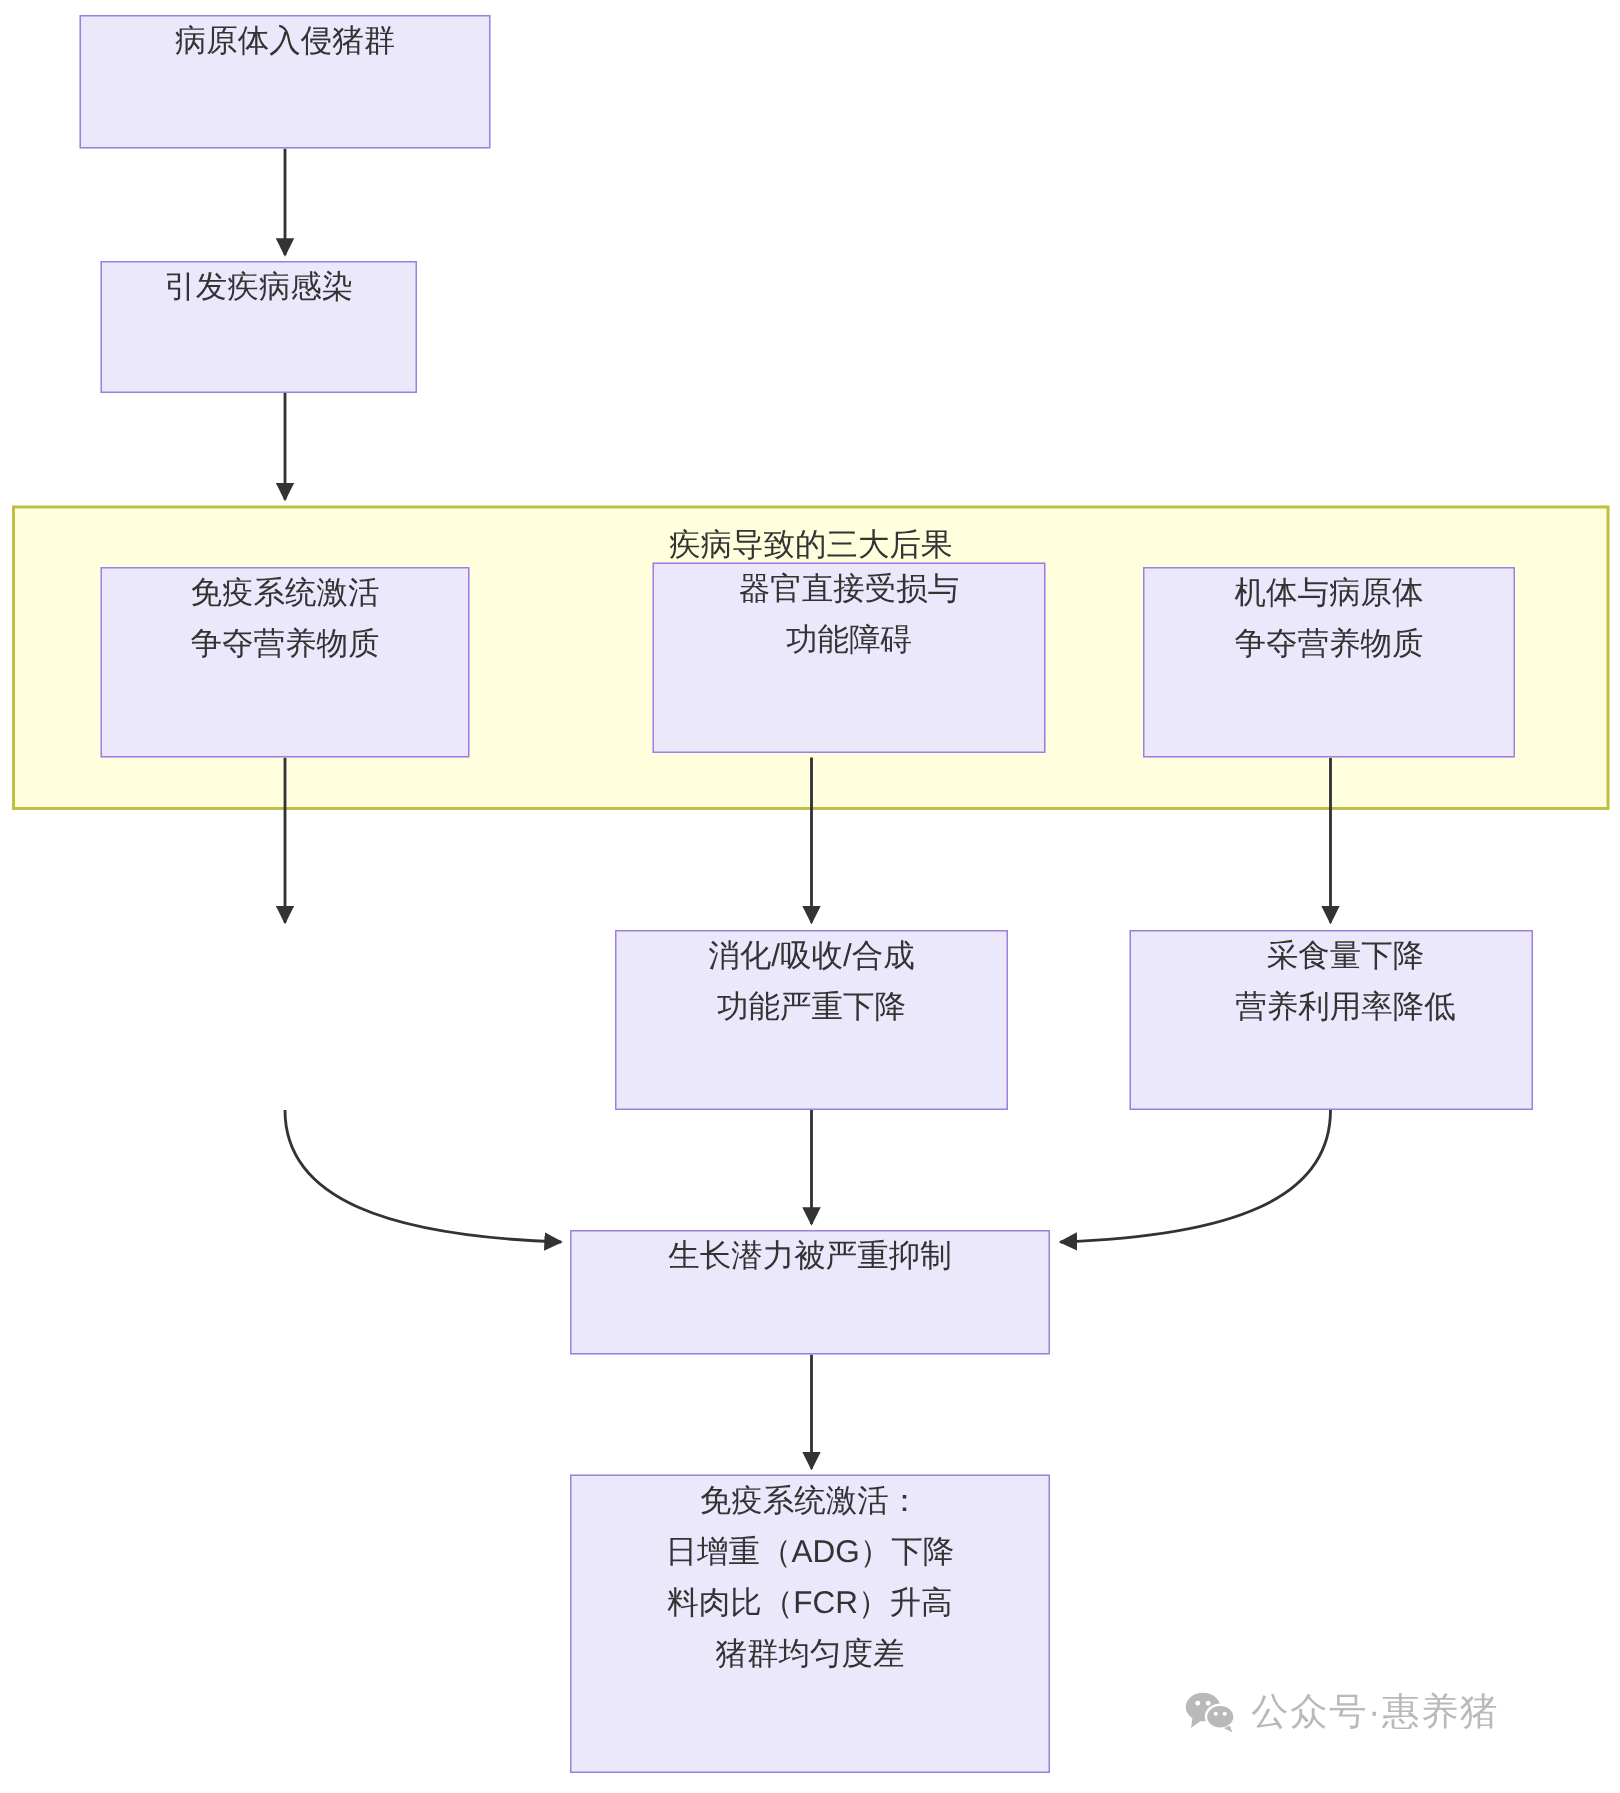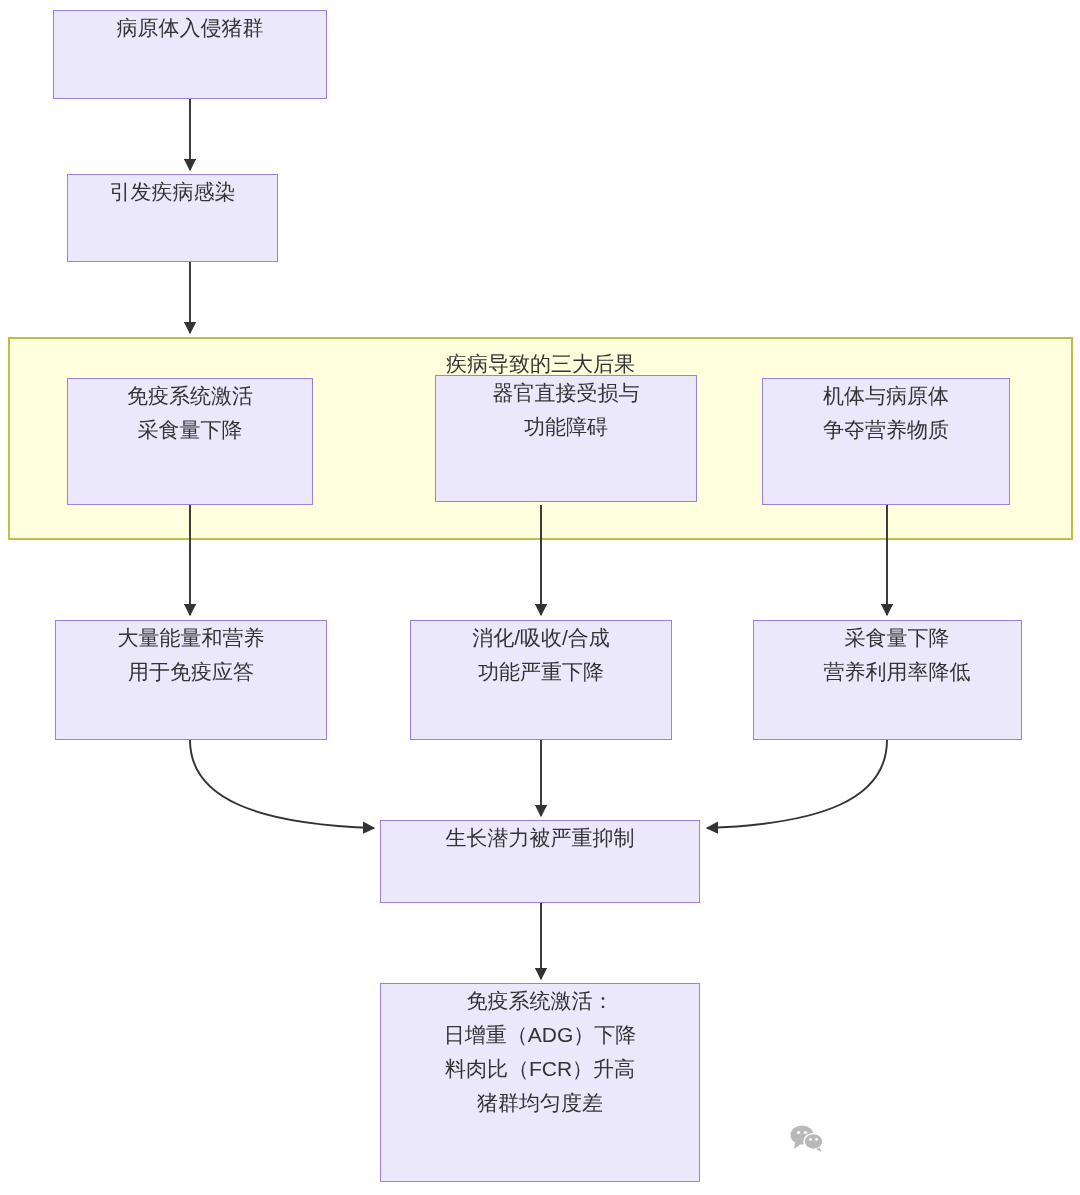--- a/index.html
+++ b/index.html
@@ -122,37 +122,33 @@
   <div class="node" style="left:53px; top:10px; width:274px; height:89px;">
     <span class="node-label">病原体入侵猪群</span>
   </div>
 
   <div class="node" style="left:67px; top:174px; width:211px; height:88px;">
     <span class="node-label">引发疾病感染</span>
   </div>
 
   <div class="node" style="left:67px; top:378px; width:246px; height:127px;">
     <span class="node-label multi">免疫系统激活
-采食量下降</span>
+争夺营养物质</span>
   </div>
 
   <div class="node" style="left:410px; top:375px; width:262px; height:127px;margin-left:25px;">
     <span class="node-label multi">器官直接受损与
 功能障碍</span>
   </div>
 
   <div class="node" style="left:762px; top:378px; width:248px; height:127px;">
     <span class="node-label multi">机体与病原体
 争夺营养物质</span>
   </div>
 
-  <div class="node" style="left:55px; top:620px; width:272px; height:120px;">
-    <span class="node-label multi">大量能量和营养
-用于免疫应答</span>
-  </div>
 
   <div class="node" style="left:410px; top:620px; width:262px; height:120px;">
     <span class="node-label multi">消化/吸收/合成
 功能严重下降</span>
   </div>
 
   <div class="node" style="left:753px; top:620px; width:269px; height:120px;padding-left:19px;">
     <span class="node-label multi">采食量下降
 营养利用率降低</span>
   </div>
@@ -174,15 +170,16 @@
         <ellipse cx="12" cy="11" rx="11.5" ry="9.5" fill="#b9b9b9"></ellipse>
         <path d="M 5 18 L 4 25 L 11 20 Z" fill="#b9b9b9"></path>
         <ellipse cx="23.5" cy="17.5" rx="9.5" ry="8" fill="#b9b9b9" stroke="#ffffff" stroke-width="1.6"></ellipse>
         <path d="M 30 23.5 L 31.5 28 L 26 25 Z" fill="#b9b9b9"></path>
         <circle cx="8.5" cy="8.5" r="1.6" fill="#ffffff"></circle>
         <circle cx="15.5" cy="8.5" r="1.6" fill="#ffffff"></circle>
         <circle cx="20.5" cy="15.5" r="1.4" fill="#ffffff"></circle>
         <circle cx="26.5" cy="15.5" r="1.4" fill="#ffffff"></circle>
       </svg>
     </span>
+    <span>公众号·惠养猪</span>
   </div>
 
 </div>
 
 </body></html>

